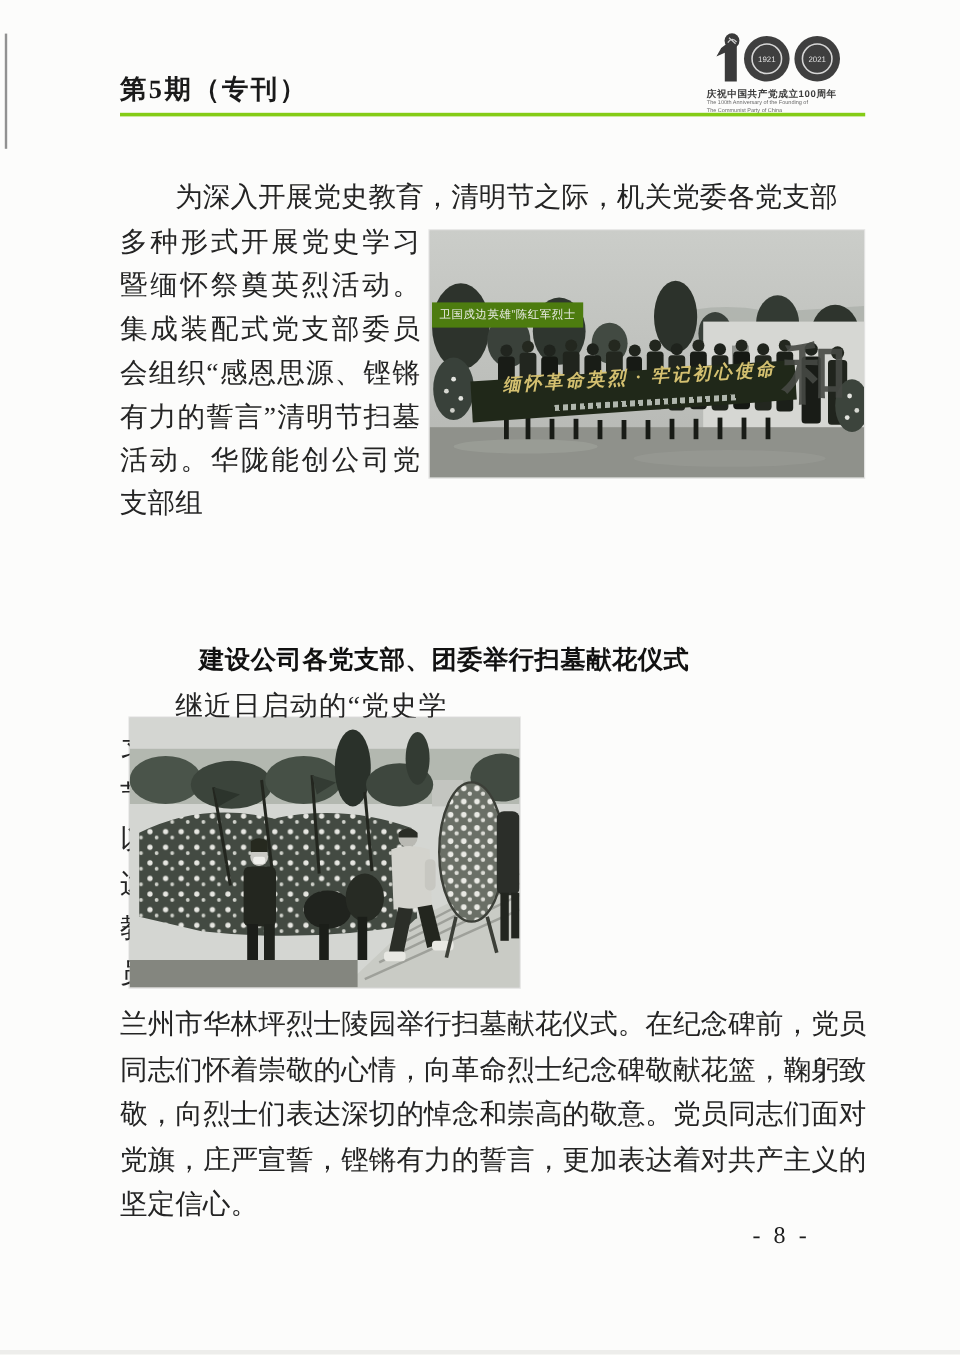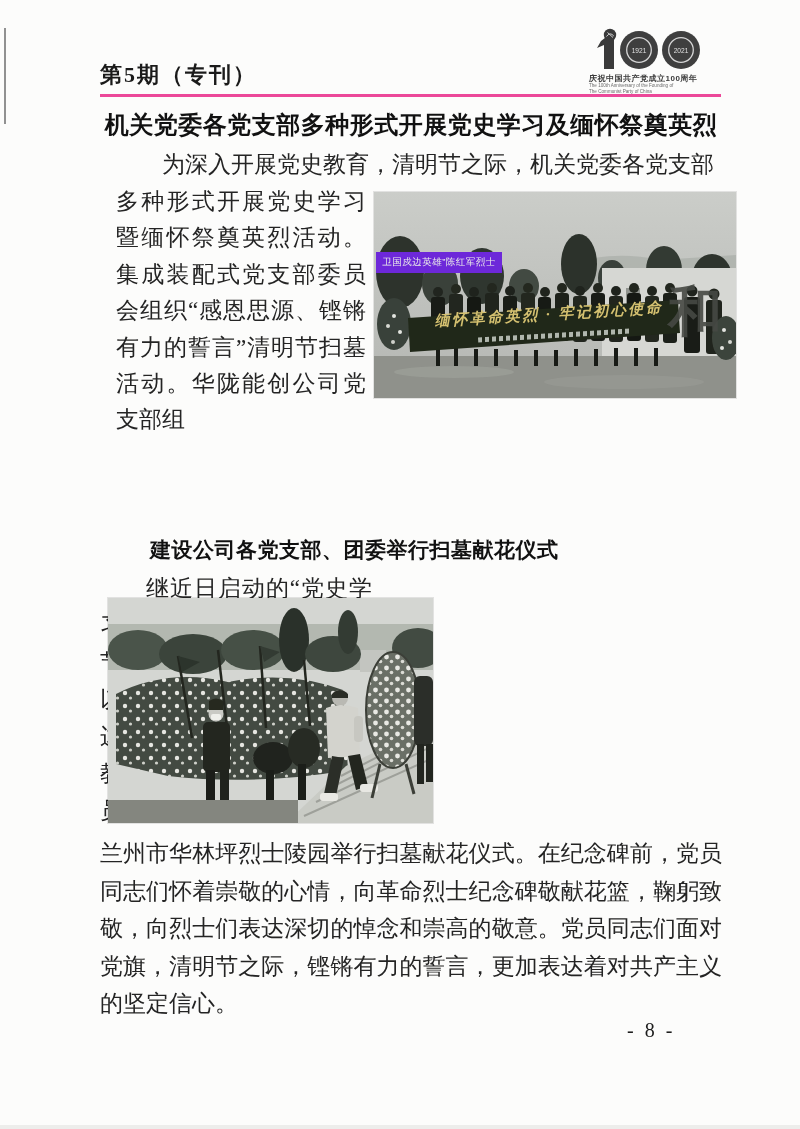--- a/index.html
+++ b/index.html
@@ -9,36 +9,36 @@
     font-family:"Liberation Serif","DejaVu Serif",serif;
     color:#222;
   }
   
   .scan-edge{position:absolute;left:4px;top:28px;width:2px;height:96px;background:#6e6e6e;opacity:.75;}
   .scan-edge-bottom{position:absolute;left:0;bottom:0;width:100%;height:4px;background:#ededeb;}
 
   
   .masthead{
     position:absolute;left:100px;top:30px;width:621px;height:64px;
-    border-bottom:3px solid #ec4899;
+    border-bottom:3px solid #84cc16;
     display:flex;justify-content:space-between;align-items:flex-end;
   }
   .issue{font-weight:700;font-size:22px;letter-spacing:2px;color:#1a1a1a;padding-bottom:4px;}
   .logo{width:132px;text-align:left;line-height:1;}
   .logo-cap-cn{font-family:"Liberation Sans","DejaVu Sans",sans-serif;font-weight:700;font-size:8px;color:#3c3c3c;letter-spacing:.5px;margin-top:1px;white-space:nowrap;}
   .logo-cap-en{font-family:"Liberation Sans","DejaVu Sans",sans-serif;font-size:4.6px;color:#6b6b6b;line-height:5.4px;white-space:nowrap;}
 
   
   .h1{
     position:absolute;left:100px;top:109px;width:622px;text-align:center;
     font-family:"Liberation Sans","DejaVu Sans",sans-serif;
     font-weight:700;font-size:24px;letter-spacing:.5px;color:#111;white-space:nowrap;
   }
   .h2{
-    position:absolute;left:88px;top:536px;width:622px;padding-left:62px;box-sizing:border-box;
+    position:absolute;left:104px;top:536px;width:622px;padding-left:62px;box-sizing:border-box;
     font-family:"Liberation Sans","DejaVu Sans",sans-serif;
     font-weight:700;font-size:21px;letter-spacing:.5px;color:#111;white-space:nowrap;
   }
 
   
   .art{position:absolute;left:100px;width:622px;font-size:23px;color:#242424;text-align:justify;}
   #art1{top:146px;}
   #art2{top:570px;}
   .lead{line-height:38px;text-indent:2em;margin:0;}
   .col-left{width:250px;line-height:36.4px;margin:0;}
@@ -57,21 +57,21 @@
     transform:rotate(-3.4deg);color:#d4c070;font-weight:700;font-style:italic;
     font-size:15px;letter-spacing:2.5px;white-space:nowrap;
     font-family:"Liberation Serif","DejaVu Serif",serif;
   }
   .banner-sub-dashes{
     position:absolute;left:104px;top:141px;width:152px;height:5px;transform:rotate(-3.4deg);
     background:repeating-linear-gradient(90deg,#c9cfc7 0 4px,transparent 4px 7px);opacity:.85;
   }
   .banner-small{
     position:absolute;left:2px;top:60px;width:126px;height:21px;
-    background:#6d28d9;color:#eceee9;font-size:9.5px;letter-spacing:.5px;
+    background:#4d7c0f;color:#eceee9;font-size:9.5px;letter-spacing:.5px;
     display:flex;align-items:center;justify-content:center;white-space:nowrap;overflow:hidden;
     font-family:"Liberation Sans","DejaVu Sans",sans-serif;
   }
   .wall-char{
     position:absolute;right:14px;top:84px;font-size:54px;font-weight:700;color:#45484229;
     color:#464944;font-family:"Liberation Sans","DejaVu Sans",sans-serif;opacity:.9;
   }
 
   .pageno{position:absolute;left:627px;top:1019px;font-size:20px;letter-spacing:3px;color:#1d1d1d;}
 </style>
@@ -100,23 +100,22 @@
           <circle cx="92" cy="23" r="12.3" fill="none" stroke="#d6d6d6" stroke-width="1.3"></circle>
           <text x="92" y="25.6" text-anchor="middle" font-size="6.6" fill="#e0e0e0" font-family="Liberation Sans, sans-serif">2021</text>
         </g>
       </svg>
       <div class="logo-cap-cn">庆祝中国共产党成立100周年</div>
       <div class="logo-cap-en">The 100th Anniversary of the Founding of</div>
       <div class="logo-cap-en">The Communist Party of China</div>
     </div>
   </div>
 
-  <div class="h1">机关党委各党支部多种形式开展党史学习及缅怀祭奠英烈</div>
-
-  <div class="art" id="art1" style="position:absolute;margin-left:16px;">
+
+  <div class="art" id="art1" style="position:absolute;">
     <p class="lead">为深入开展党史教育，清明节之际，机关党委各党支部</p>
     <p class="col-left">多种形式开展党史学习暨缅怀祭奠英烈活动。集成装配式党支部委员会组织“感恩思源、铿锵有力的誓言”清明节扫墓活动。华陇能创公司党支部组</p>
 
     <div class="photo" id="photo1">
       <svg width="362" height="206" viewBox="0 0 362 206">
         <defs>
           <linearGradient id="sky1" x1="0" y1="0" x2="0" y2="1">
             <stop offset="0" stop-color="#cbcdc9"></stop>
               <stop offset="1" stop-color="#b4b6b2"></stop>
           </linearGradient>
@@ -212,21 +211,21 @@
       <div class="banner-sub-dashes"></div>
       <div class="banner-small">卫国戍边英雄”陈红军烈士</div>
       <div class="wall-char">和</div>
     </div>
   </div>
 
   <div class="h2">建设公司各党支部、团委举行扫墓献花仪式</div>
 
   <div class="art" id="art2" style="position:absolute;">
     <p class="col-right" style="margin:0;">继近日启动的“党史学习教育活动”后，清明时节，建设各党支部开展以“缅怀革命先烈　致敬戍边英雄”为主题的党史学习教育活动，全体党员、团员代表和职工代表在</p>
-    <p class="rest1">兰州市华林坪烈士陵园举行扫墓献花仪式。在纪念碑前，党员同志们怀着崇敬的心情，向革命烈士纪念碑敬献花篮，鞠躬致敬，向烈士们表达深切的悼念和崇高的敬意。党员同志们面对党旗，清明节之际，铿锵有力的誓言，更加表达着对共产主义的坚定信心。</p>
+    <p class="rest1">兰州市华林坪烈士陵园举行扫墓献花仪式。在纪念碑前，党员同志们怀着崇敬的心情，向革命烈士纪念碑敬献花篮，鞠躬致敬，向烈士们表达深切的悼念和崇高的敬意。党员同志们面对党旗，庄严宣誓，铿锵有力的誓言，更加表达着对共产主义的坚定信心。</p>
 
     <div class="photo" id="photo2">
       <svg width="325" height="225" viewBox="0 0 325 225">
         <defs>
           <pattern id="wr" width="13" height="13" patternUnits="userSpaceOnUse">
             <rect width="13" height="13" fill="#434a42"></rect>
             <circle cx="4" cy="4" r="2.2" fill="#e6e6e1"></circle>
             <circle cx="9.5" cy="9" r="1.6" fill="#cfd1ca"></circle>
           </pattern>
           <pattern id="wr2" width="11" height="11" patternUnits="userSpaceOnUse">

